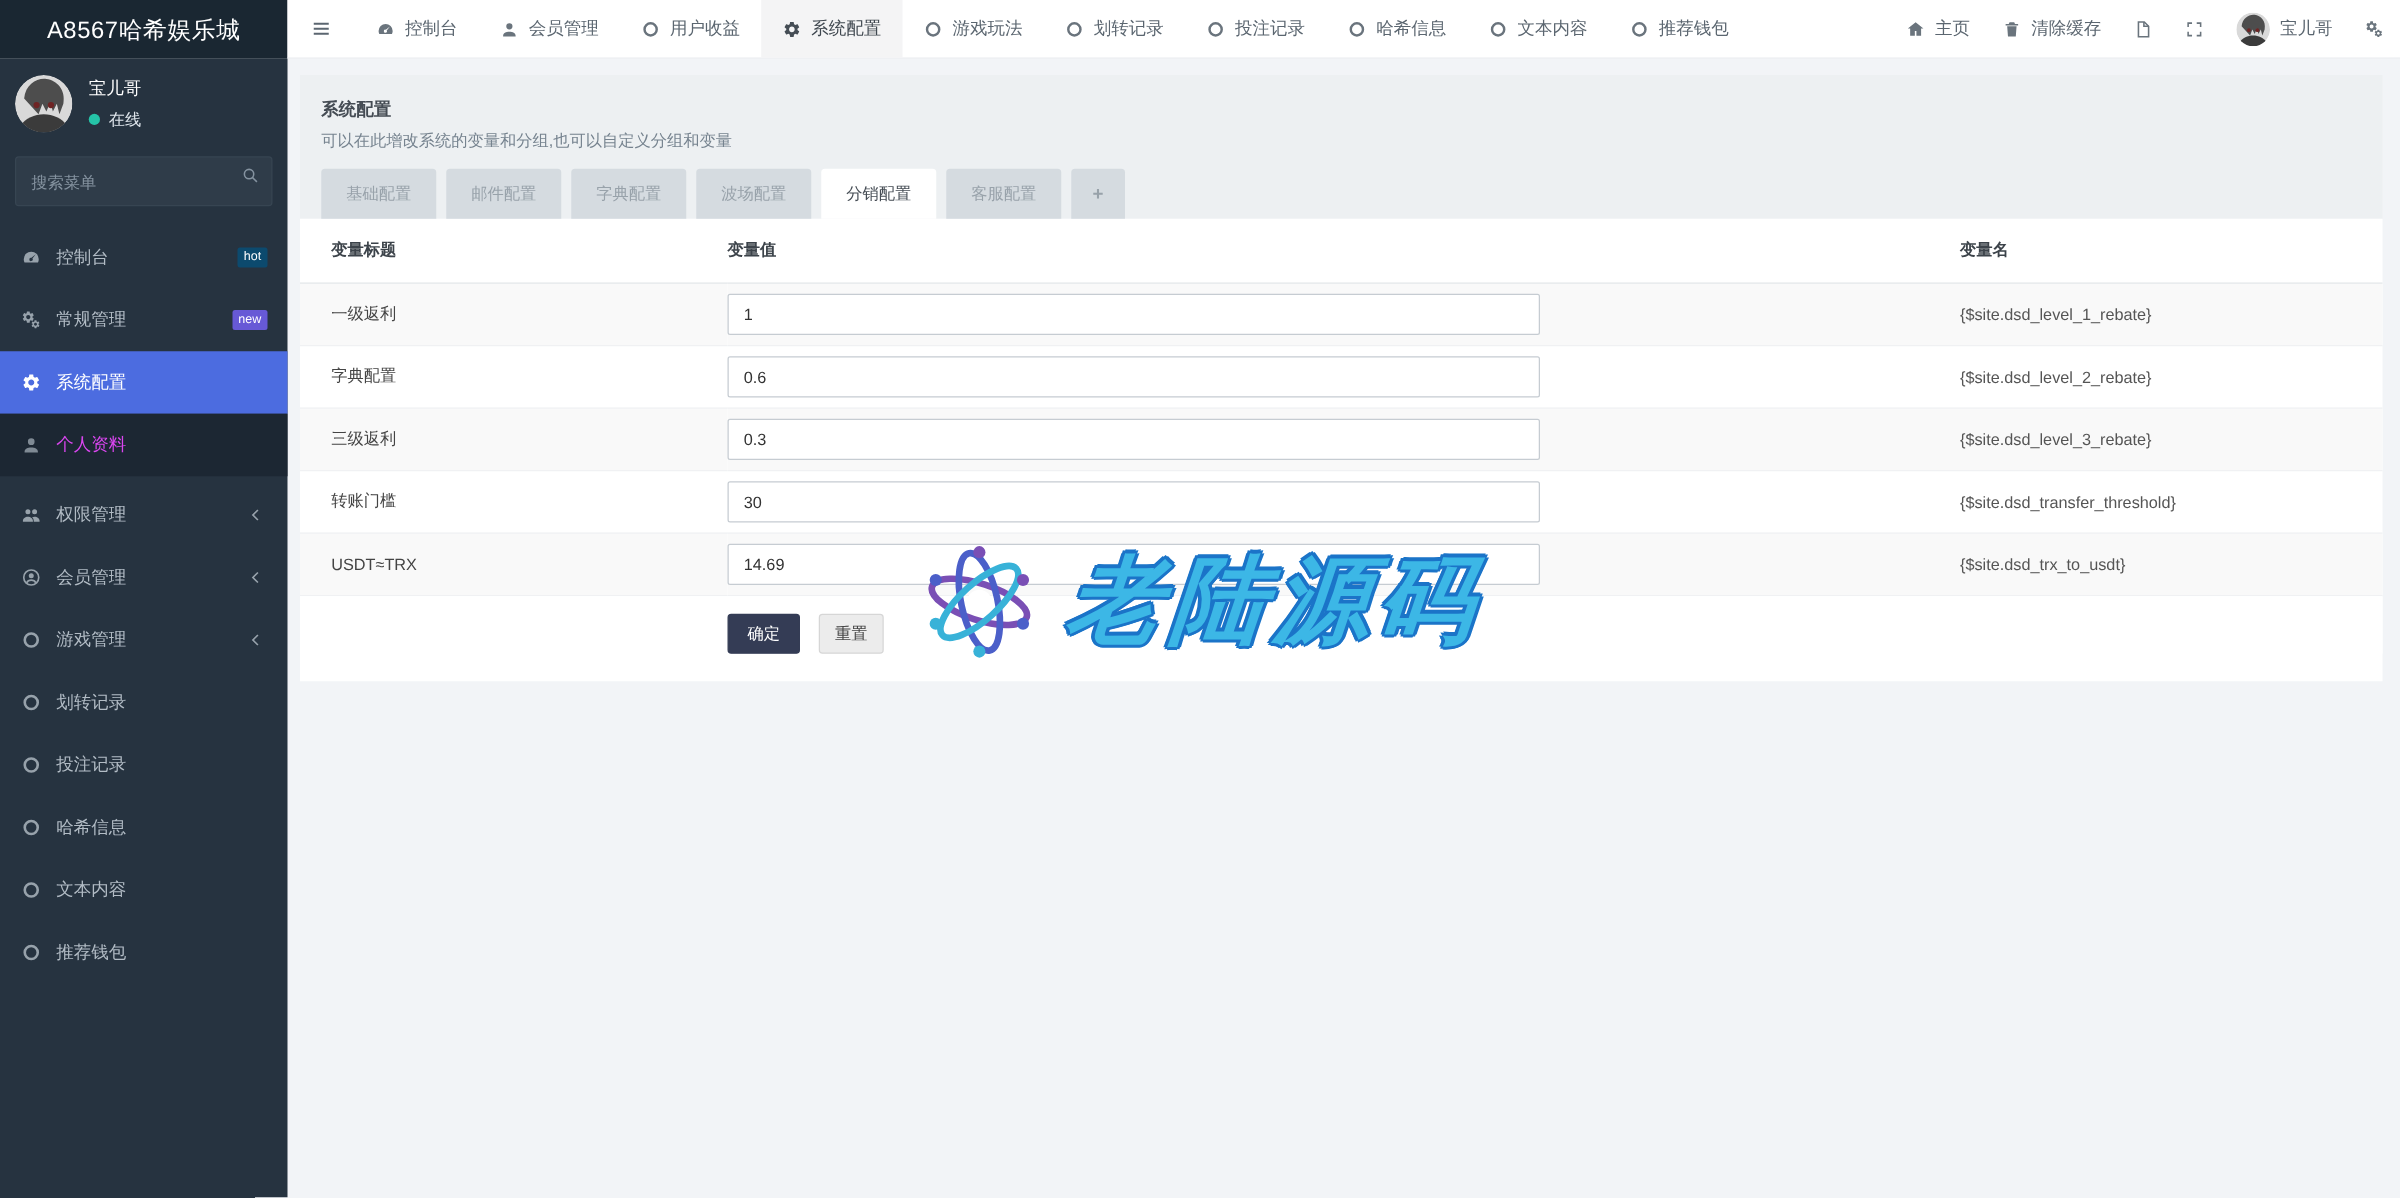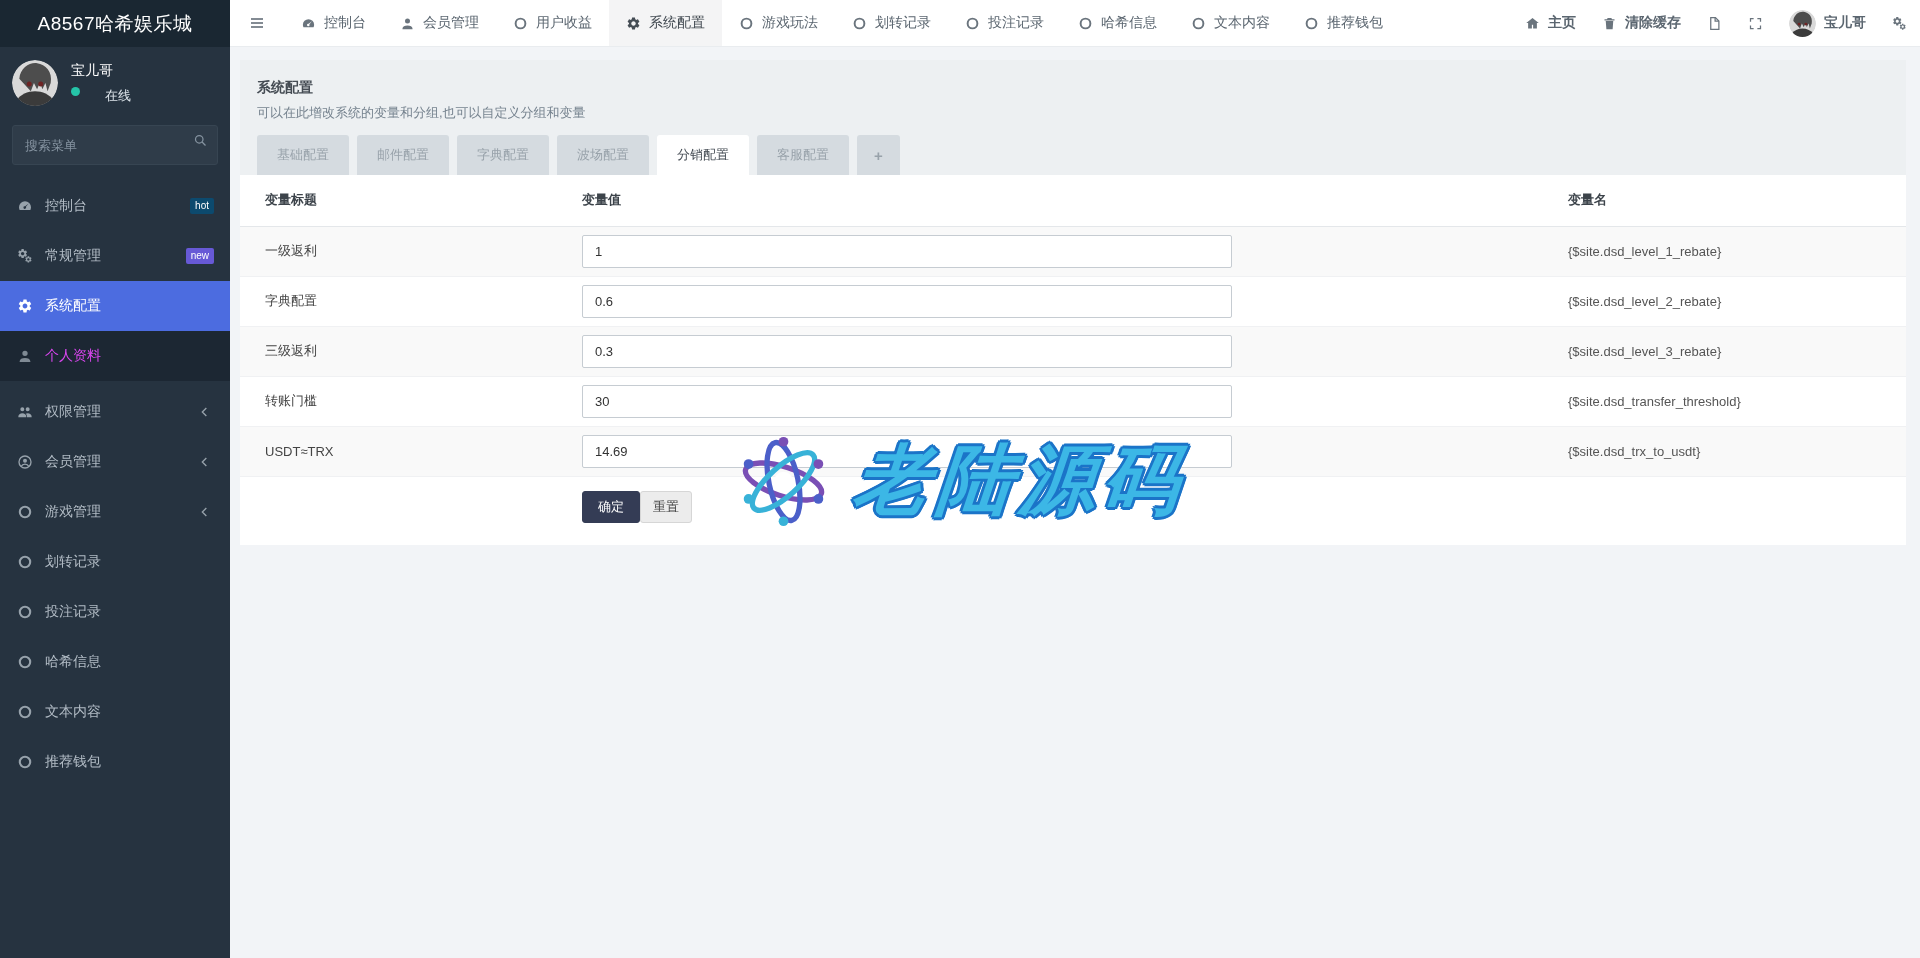--- a/index.html
+++ b/index.html
@@ -19,32 +19,32 @@
     background:#fff; display:flex; align-items:stretch; border-bottom:1px solid #e9ecef;
   }
   .nav-item {
     display:flex; align-items:center; gap:8px; padding:0 17px;
     font-size:14px; color:#5b6670; cursor:pointer; white-space:nowrap;
   }
   .nav-item.active { background:#f4f4f5; color:#3f474f; }
   .nav-item .icn { font-size:15px; color:#6a747d; }
   .nav-item.active .icn { color:#454d55; }
   .hamburger { display:flex; align-items:center; padding:0 19px; color:#5b6670; cursor:pointer; }
-  .topbar-right { margin-left:auto; display:flex; align-items:stretch;font-weight:bold; }
+  .topbar-right { margin-left:auto; display:flex; align-items:stretch; }
   .topbar-right .nav-item { padding:0 13px; }
   .avatar-sm { width:27px; height:27px; border-radius:50%; overflow:hidden; flex:0 0 auto; }
   
   .sidebar {
     position:absolute; left:0; top:47px; width:230px; bottom:0;
     background:#263340; color:#b2bcc5;
   }
   .user-panel { display:flex; gap:13px; padding:13px 12px 10px 12px; align-items:center; }
   .avatar-lg { width:46px; height:46px; border-radius:50%; overflow:hidden; flex:0 0 auto; }
   .user-name { color:#fff; font-size:14px; margin-bottom:7px; }
-  .user-status { display:flex; gap:25px; font-size:13px; color:#dfe6ec; }
+  .user-status { display:flex; align-items:center; gap:7px; font-size:13px; color:#dfe6ec; }
   .dot { width:9px; height:9px; border-radius:50%; }
   .search-box { margin:9px 12px 0 12px; position:relative; }
   .search-box input {
     width:100%; height:40px; background:#2f3c49; border:1px solid #374552; border-radius:3px;
     color:#aab6c0; font-size:13px; padding:0 32px 0 12px; outline:none;
     font-family:"Liberation Sans", sans-serif;
   }
   .search-box input::placeholder { color:#8593a0; }
   .search-box .icn { position:absolute; right:10px; top:8px; font-size:15px; color:#8593a0; }
   .menu { margin-top:16px; }
@@ -84,21 +84,21 @@
   .cfg th.c1, .cfg td.c1 { width:342px; padding-left:25px; }
   .cfg th.c3, .cfg td.c3 { width:338px; }
   .cfg td { height:50px; padding:0; color:#444; border-bottom:1px solid #f0f1f3;margin-top:12px; }
   .cfg tbody tr:nth-child(odd) { background:#f9f9f9; }
   .cfg td.c3 { color:#555; }
   .val-input {
     width:650px; height:33px; border:1px solid #c6ccd2; border-radius:2px;
     padding:0 12px; font-size:13px; color:#333; background:#fff; outline:none;
     font-family:"Liberation Sans", sans-serif;
   }
-  .btn-row { padding:14px 0 0 342px; background:#fff; display:flex; gap:0; }
+  .btn-row { padding:14px 0 0 342px; background:#fff; display:flex; gap:15px; }
   .btn { height:32px; font-size:13px; border-radius:3px; cursor:pointer; font-family:"Liberation Sans", sans-serif; }
   .btn-ok { background:#343c55; border:1px solid #343c55; color:#fff; padding:0 15px; }
   .btn-reset { background:#ececec; border:1px solid #d6d6d6; color:#444; padding:0 12px; }
   
   .watermark {
     position:absolute; left:735px; top:430px; display:flex; align-items:center; gap:22px;
     z-index:50; pointer-events:none;
   }
   .wm-text {
     font-size:76px; font-weight:bold; font-style:italic; letter-spacing:7px;

